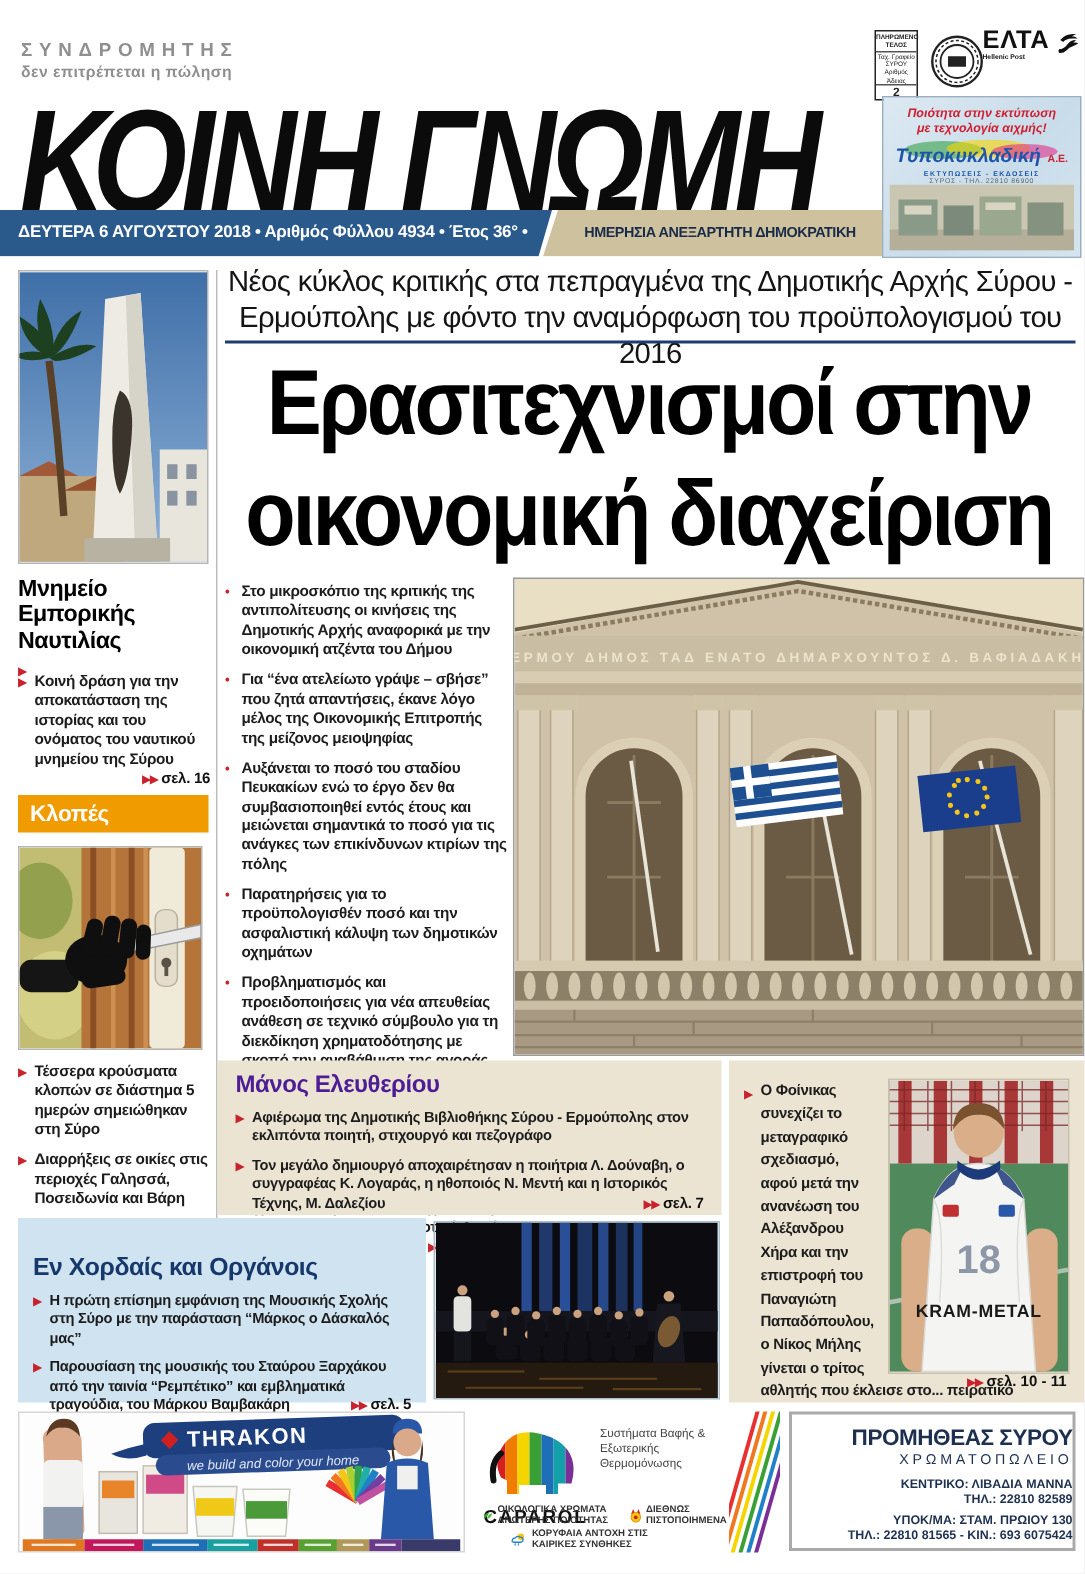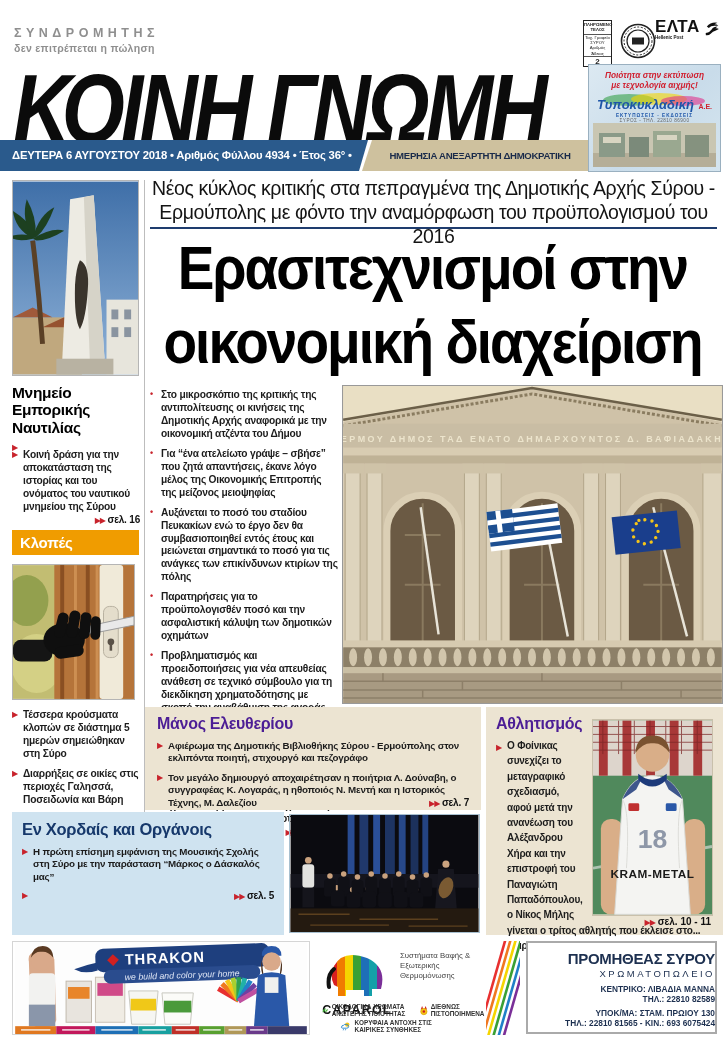--- a/index.html
+++ b/index.html
@@ -82,21 +82,21 @@
   #manos-box { left:145px; top:707px; width:336px; height:103px; background:#ece4d2; padding:8px 12px 6px 12px; }
   #manos-box .blist { margin-top:7px; }
   #manos-box .blist li { font-size:9.8px; }
 
   #sports-box { left:486px; top:707px; width:237px; height:228px; background:#ece4d2; padding:8px 10px; }
   #player-photo { float:right; width:121px; height:197px; margin:4px 0 0 6px; border:1px solid #c9c0ab; }
   #sports-box .btext { font-size:10px; line-height:15.4px; font-weight:700; color:#1c1c1c; position:relative; padding-left:11px; margin-top:5px; letter-spacing:-0.2px; }
   #sports-box .btext .mark { position:absolute; left:0; top:2px; color:#c8232c; font-size:8px; }
   #sports-ref { position:absolute; right:12px; bottom:8px; }
 
-  #music-box { left:12px; top:812px; width:272px; height:123px; background:#cfe3f0; padding:8px 10px; }
+  #music-box { left:12px; top:812px; width:272px; height:123px; background:#cfe3f0; padding:24px 10px; }
   #music-box .stitle { color:#16386b; font-size:16.5px; }
   #music-box .blist { margin-top:7px; }
   #music-box .blist li { font-size:9.8px; }
   #concert-photo { left:289px; top:814px; width:191px; height:119px; border:1px solid #a8c0d0; }
 
   
   #thrakon-ad { left:12px; top:941px; width:298px; height:94px; border:1px solid #d5d5d5; }
   #caparol-ad { left:316px; top:941px; width:204px; height:94px; background:#fff; }
   #caparol-left { position:absolute; left:6px; top:4px; width:70px; text-align:center; }
   #caparol-left .bn { font-size:12.5px; font-weight:800; letter-spacing:1.2px; color:#111; }
@@ -449,32 +449,31 @@
       <path d="M46,60 Q60,74 75,60 L75,54 Q60,66 46,54 Z" fill="#1d3a7a"></path>
       <path d="M30,80 C36,66 44,60 50,58 L44,70 Z" fill="#1d3a7a" opacity=".85"></path>
       <path d="M91,80 C85,66 77,60 71,58 L77,70 Z" fill="#1d3a7a" opacity=".85"></path>
       <circle cx="60.5" cy="35" r="17" fill="#d9ae88"></circle>
       <path d="M43,33 Q44,15 60.5,15 Q77,15 78,33 Q70,22 60.5,23 Q51,22 43,33 Z" fill="#7a5230"></path>
       <rect x="36" y="84" width="11" height="8" rx="1.5" fill="#c03030"></rect>
       <rect x="74" y="84" width="11" height="8" rx="1.5" fill="#2a58a8"></rect>
       <text x="60.5" y="130" text-anchor="middle" font-size="27" font-weight="bold" fill="#8e97a8">18</text>
       <text x="60.5" y="160" text-anchor="middle" font-size="12" font-weight="bold" fill="#1a1a1a" letter-spacing="0.5">KRAM-METAL</text>
     </svg>
-    <div class="stitle">Αθλητισμός</div>
     <div class="btext">
       <span class="mark">▶</span><span>Ο Φοίνικας συνεχίζει το μεταγραφικό σχεδιασμό, αφού μετά την ανανέωση του Αλέξανδρου Χήρα και την επιστροφή του Παναγιώτη Παπαδόπουλου, ο Νίκος Μήλης γίνεται ο τρίτος αθλητής που έκλεισε στο... πειρατικό</span>
     </div>
     <span id="sports-ref" class="pref"><span class="ar">▶▶</span> <span>σελ. 10 - 11</span></span>
   </div>
 
   <div id="music-box" class="abs">
     <div class="stitle">Εν Χορδαίς και Οργάνοις</div>
     <ul class="blist">
       <li><span class="mark">▶</span><span>Η πρώτη επίσημη εμφάνιση της Μουσικής Σχολής στη Σύρο με την παράσταση “Μάρκος ο Δάσκαλός μας”</span></li>
-      <li><span class="mark">▶</span>
+      <li><span class="mark">▶</span><span>Παρουσίαση της μουσικής του Σταύρου Ξαρχάκου από την ταινία “Ρεμπέτικο” και εμβληματικά τραγούδια, του Μάρκου Βαμβακάρη</span>
         <span class="pref"><span class="ar">▶▶</span> <span>σελ. 5</span></span>
       </li>
     </ul>
   </div>
 
   <svg id="concert-photo" class="abs" viewBox="0 0 191 119">
     <rect width="191" height="119" fill="#0b0b10"></rect>
     <g fill="#2e57a8">
       <rect x="58" y="0" width="7" height="62" opacity=".85"></rect>
         <rect x="70" y="0" width="9" height="62" opacity=".6"></rect>

